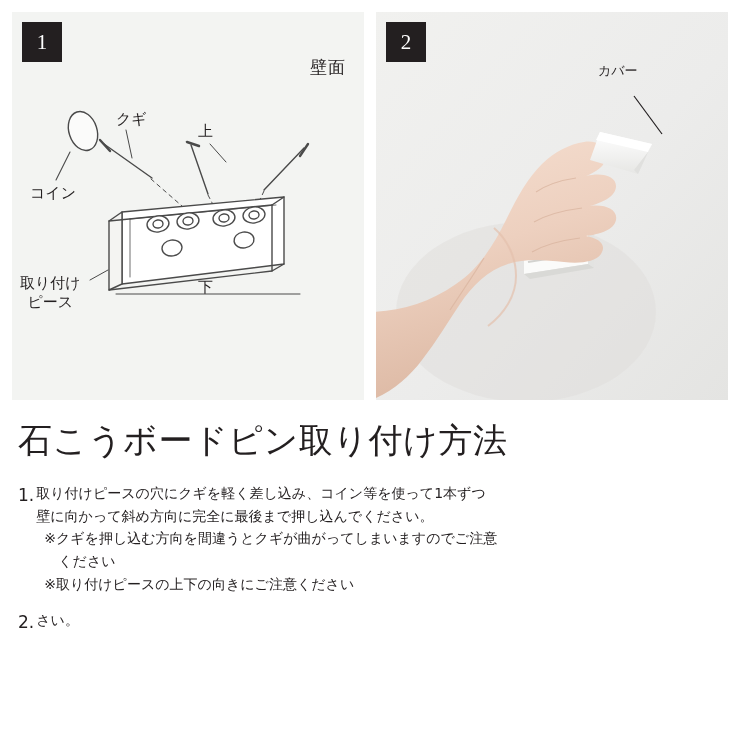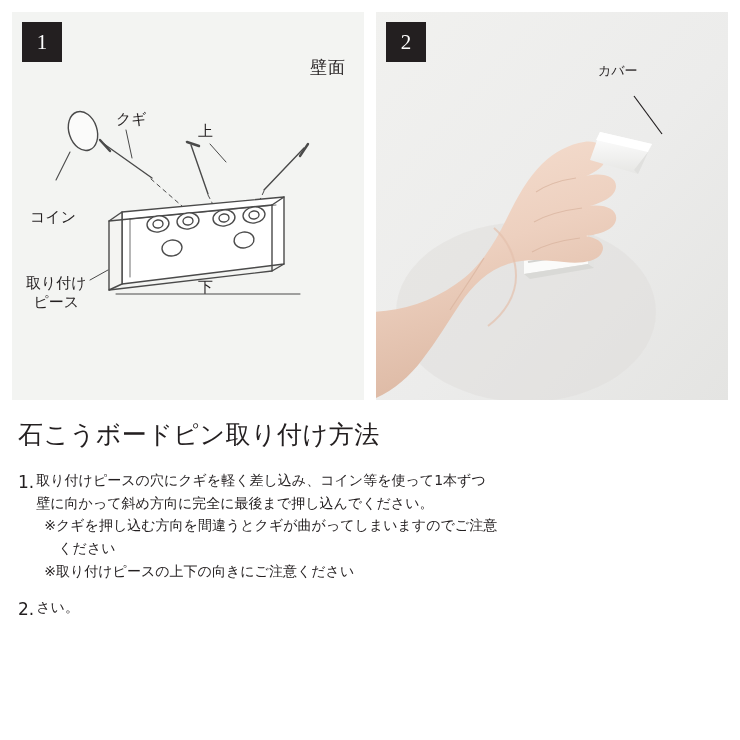--- a/index.html
+++ b/index.html
@@ -67,22 +67,22 @@
   .lbl {
     position: absolute;
     font-size: 15px;
     font-family: "DejaVu Sans", sans-serif;
     color: #231f20;
     white-space: pre-line;
     line-height: 1.25;
   }
   .lbl-kugi  { left: 104px; top: 98px; }
   .lbl-ue    { left: 186px; top: 110px; }
-  .lbl-coin  { left: 18px;  top: 172px; margin-top: 24px; }
-  .lbl-piece { left: 14px;  top: 262px; text-align: center; }
+  .lbl-coin  { left: 18px;  top: 172px; }
+  .lbl-piece { left: 8px;  top: 262px; text-align: center; }
   .lbl-shita { left: 186px; top: 266px; }
 
   .p1-svg {
     position: absolute;
     left: 0;
     top: 0;
     width: 352px;
     height: 388px;
   }
 
@@ -102,21 +102,21 @@
   }
 
   
   .content {
     position: absolute;
     left: 18px;
     top: 418px;
     width: 704px;
   }
   .heading {
-    font-size: 25px;
+    font-size: 34px;
     font-family: "DejaVu Sans", sans-serif;
     font-weight: normal;
     margin: 0 0 18px 0;
     letter-spacing: 0.5px;
     color: #231f20;
   }
   .item {
     display: flex;
     margin-bottom: 14px;
   }

